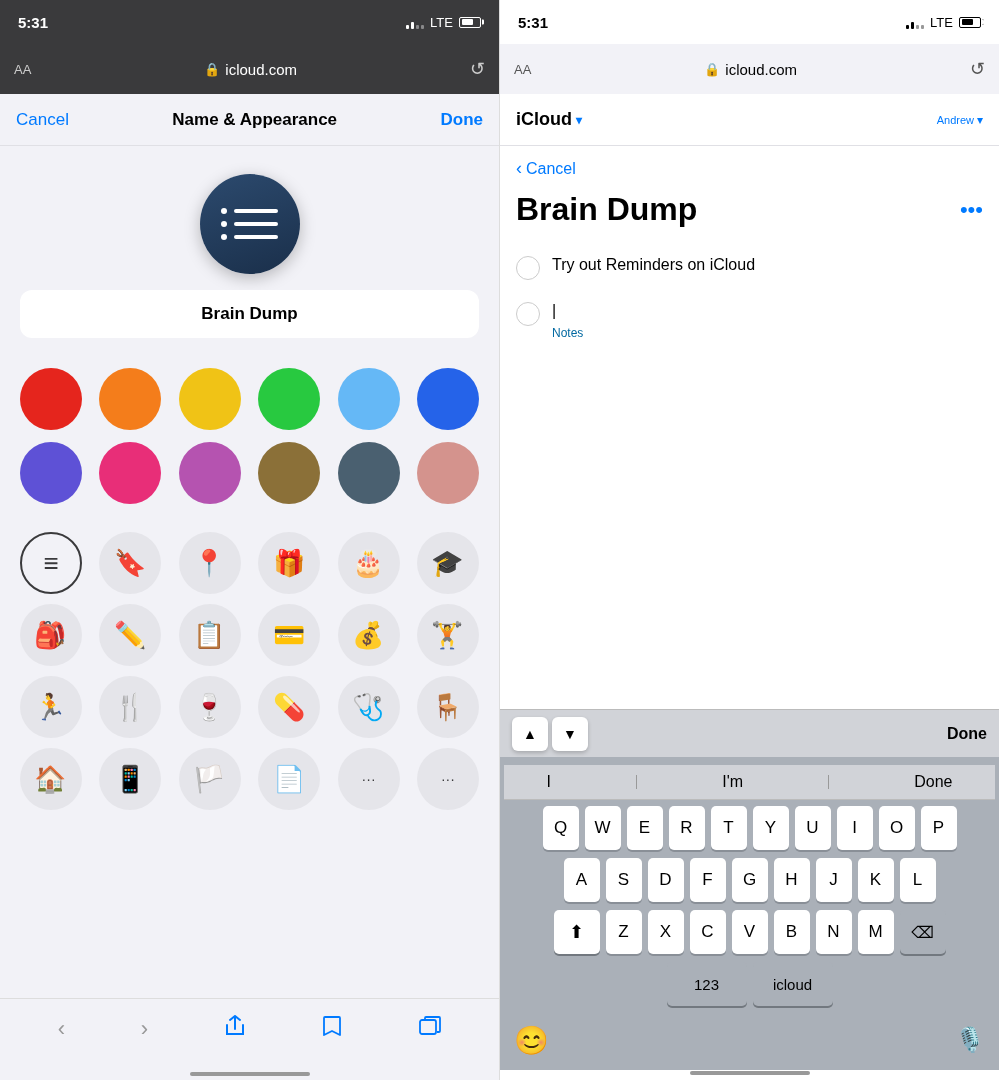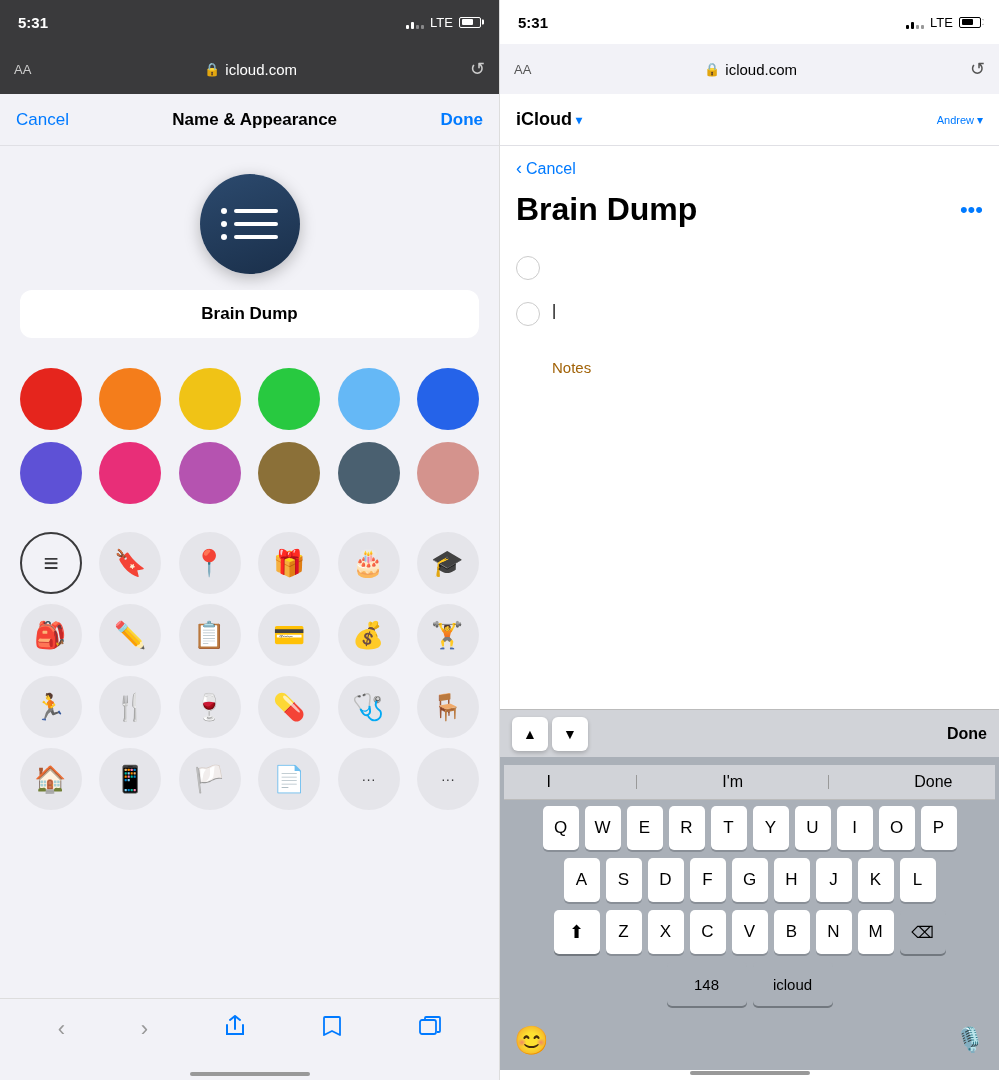--- a/index.html
+++ b/index.html
@@ -387,23 +387,22 @@
       align-items: flex-start;
       padding: 10px 16px;
       gap: 12px;
     }
     .reminder-cursor {
       font-size: 16px;
       color: #000;
       line-height: 1.4;
     }
     .notes-placeholder {
-      color: #a16207;
-      font-size: 15px;
-      margin-top: 33px;
+      color: #0369a1;
+      font-size: 12px;
     }
 
     
     .keyboard-toolbar {
       height: 48px;
       background: #d1d3d8;
       display: flex;
       align-items: center;
       justify-content: space-between;
       padding: 0 12px;
@@ -705,20 +704,21 @@
     <span>Cancel</span>
   </div>
 
   <div class="reminders-title-row">
     <span class="reminders-title">Brain Dump</span>
     <span class="more-dots">•••</span>
   </div>
 
   <div class="reminder-item">
     <div class="reminder-checkbox"></div>
+    <span class="reminder-text">Try out Reminders on iCloud</span>
   </div>
 
   <div class="reminder-input-row">
     <div class="reminder-checkbox"></div>
     <div style="display:flex;flex-direction:column;gap:4px">
       <span class="reminder-cursor">|</span>
       <span class="notes-placeholder">Notes</span>
     </div>
   </div>
 
@@ -773,21 +773,21 @@
       <div class="key key-letter">X</div>
       <div class="key key-letter">C</div>
       <div class="key key-letter">V</div>
       <div class="key key-letter">B</div>
       <div class="key key-letter">N</div>
       <div class="key key-letter">M</div>
       <div class="key key-delete key-special" style="width:46px;font-size:16px">⌫</div>
     </div>
 
     <div class="key-row">
-      <div class="key key-123 key-special" style="width:80px;font-size:15px">148</div>
+      <div class="key key-123 key-special" style="width:80px;font-size:15px">123</div>
       <div class="key key-return key-special" style="width:80px;font-size:15px">icloud</div>
     </div>
 
     <div class="keyboard-bottom">
       <span class="emoji-key">😊</span>
       <span class="mic-key">🎙️</span>
     </div>
   </div>
 
   <div class="home-indicator" style="background:#fff;height:10px">

